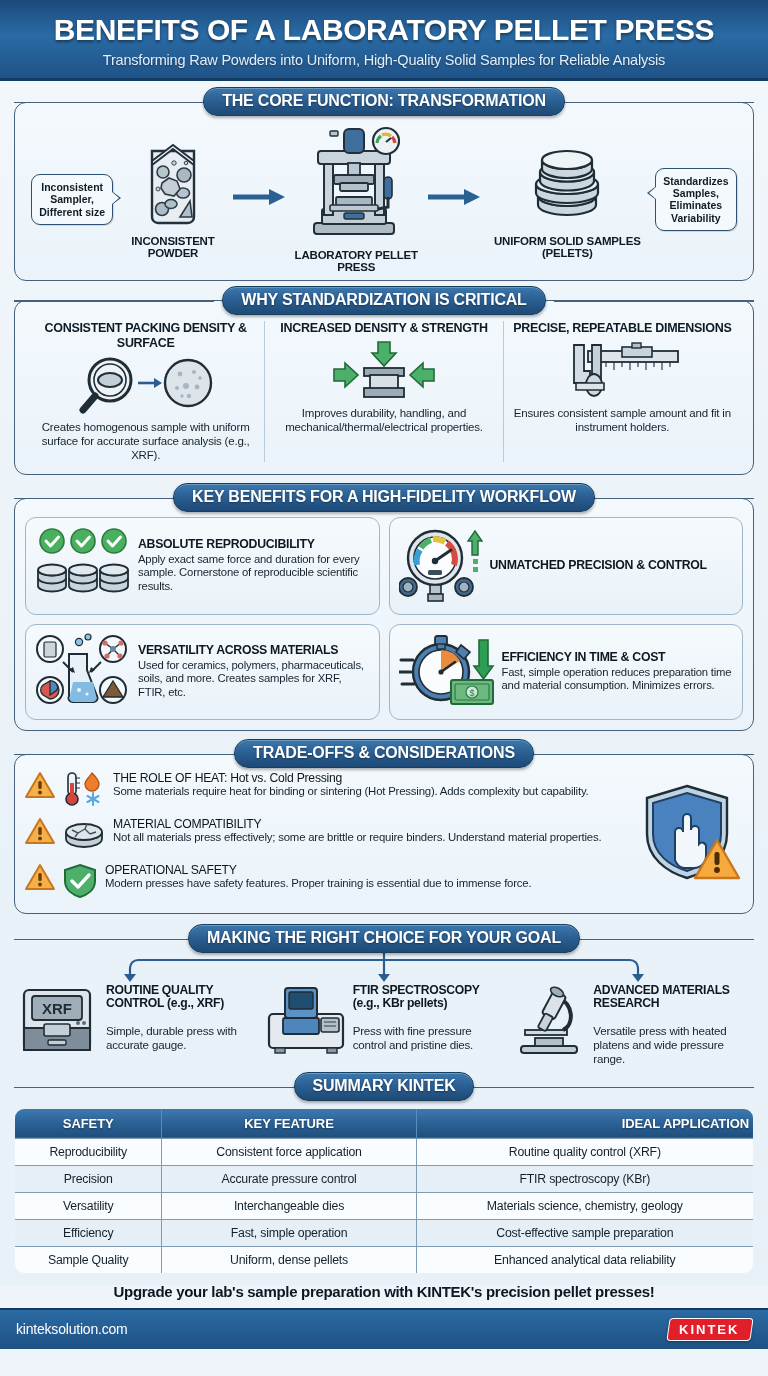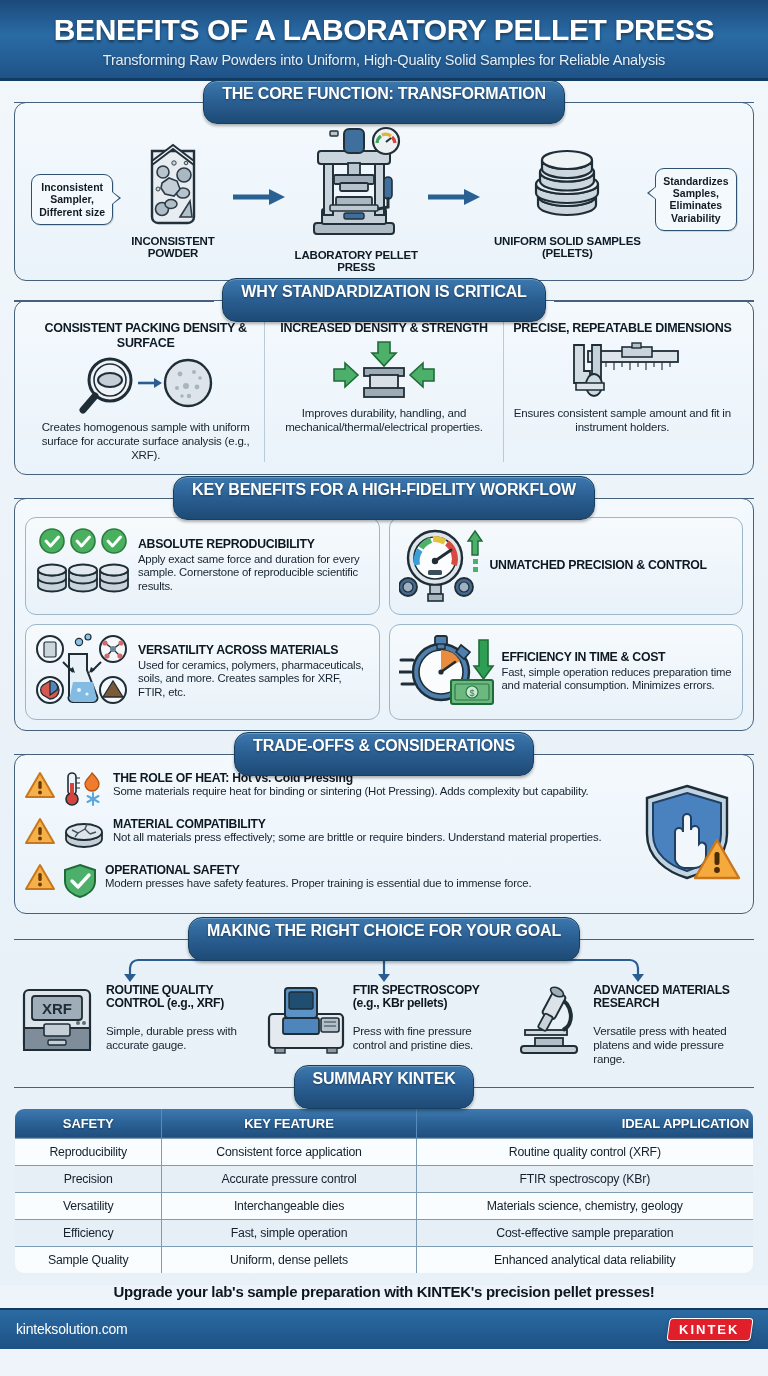--- a/index.html
+++ b/index.html
@@ -53,21 +53,21 @@
     justify-content: center;
     height: 26px;
     z-index: 3;
   }
   .pill {
     background: linear-gradient(180deg,#3c78ae 0%,#2a5e91 50%,#1e4a76 100%);
     color: #fff;
     font-size: 16px;
     font-weight: bold;
     letter-spacing: -0.2px;
-    padding: 4px 18px 20px;
+    padding: 4px 18px 5px;
     border-radius: 14px;
     border: 1px solid #17405f;
     box-shadow: 0 2px 3px rgba(0,0,0,.3), inset 0 1px 0 rgba(255,255,255,.25);
     text-shadow: 0 1px 2px rgba(0,0,0,.4);
     white-space: nowrap;
   }
   .panel {
     border: 1.6px solid #45617c;
     border-radius: 12px;
     background: linear-gradient(180deg,#f4f9fd 0%,#eaf3fa 100%);
@@ -164,21 +164,21 @@
   }
   .card .txt p {
     font-size: 11.3px; color: #16232e; line-height: 1.2; letter-spacing: -0.2px;
   }
 
   
   .tradeoff-body { display: flex; align-items: center; gap: 6px; }
   .tradeoff-list { flex: 1; display: flex; flex-direction: column; gap: 6px; }
   .tradeoff-row { display: flex; align-items: flex-start; gap: 7px; }
   .tradeoff-row .txt h4 {
-    font-size: 12.2px; font-weight: bold; color: #0d1821; letter-spacing:-0.25px;
+    font-size: 12.2px; font-weight: normal; color: #0d1821; letter-spacing:-0.25px;
   }
   .tradeoff-row .txt p {
     font-size: 11.4px; color: #16232e; line-height: 1.18; letter-spacing:-0.2px;
   }
 
   
   .choice-wrap { position: relative; margin: 0 14px; }
   .choice-head { position: relative; display:flex; align-items:center; justify-content:center; height: 26px; }
   .choice-rule { position:absolute; top:13px; left:0; right:0; height:1.6px; background:#45617c; }
   .choice-cols { display: flex; margin-top: 2px; }

